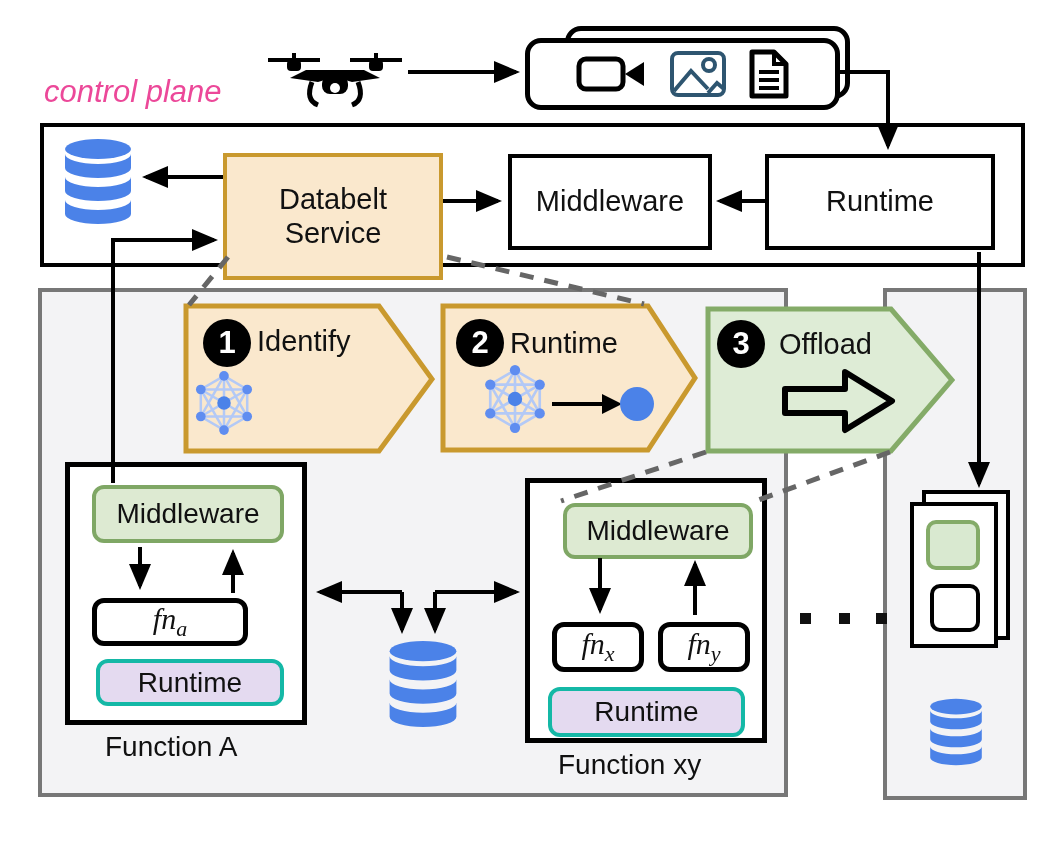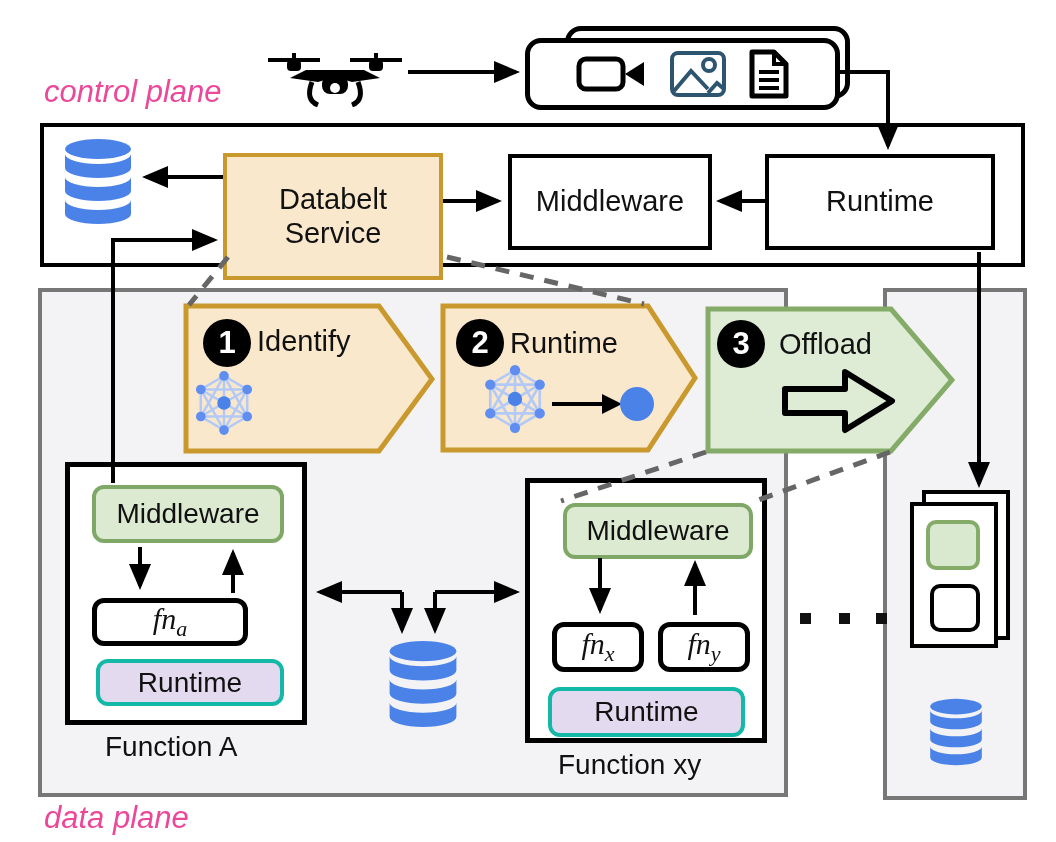--- a/index.html
+++ b/index.html
@@ -108,21 +108,20 @@
     <span>Middleware</span>
   </div>
 
   <div class="box" style="left:765px;top:154px;width:230px;height:96px;">
     <span>Runtime</span>
   </div>
 
   <div class="abs grayframe" style="left:38px;top:288px;width:750px;height:509px;"></div>
   <div class="abs grayframe" style="left:883px;top:288px;width:144px;height:512px;"></div>
 
-  <div class="abs plane-label" style="left:44px;top:800px;">data plane</div>
 
   <div class="chevron" style="left:183px;top:303px;width:252px;height:151px;">
     <svg class="shape" width="252" height="151" viewBox="0 0 252 151">
       <polygon points="3,3 196,3 249,76 196,148 3,148" fill="#fae8cd" stroke="#c9992e" stroke-width="5"></polygon>
     </svg>
     <div class="badge" style="left:20px;top:16px;">1</div>
     <div class="step-label" style="left:74px;top:22px;">Identify</div>
     <div class="abs" style="left:12px;top:68px;">
       <svg width="58" height="64" viewBox="0 0 60 66">
         <g stroke="#b3c9f6" stroke-width="2.6">

